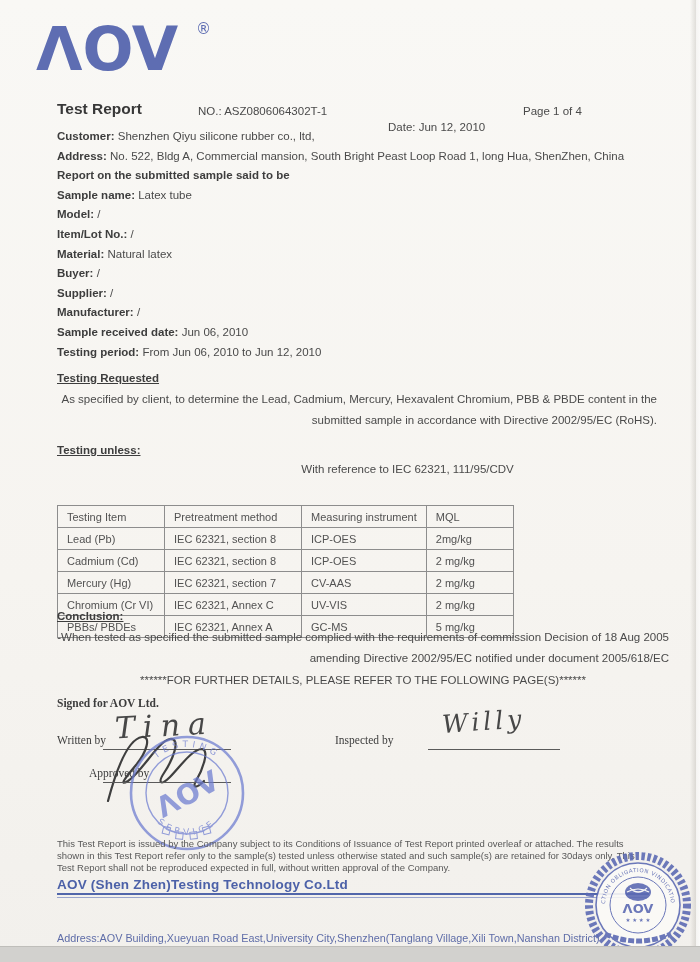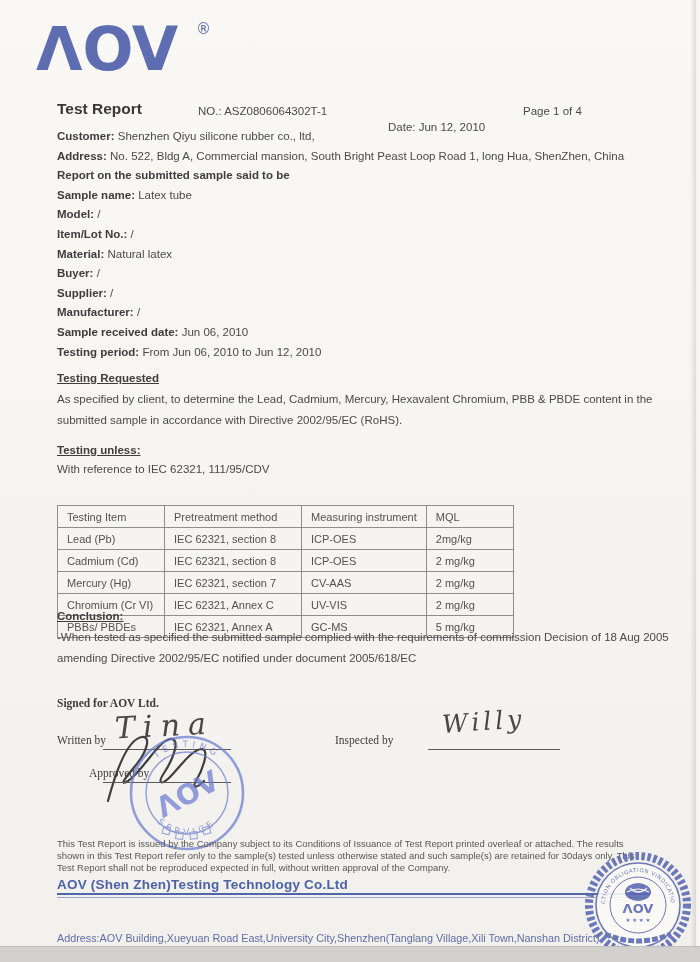--- a/index.html
+++ b/index.html
@@ -16,21 +16,21 @@
   .edge-right{position:absolute;top:0;right:0;width:10px;height:962px;
     background:linear-gradient(90deg,rgba(0,0,0,0) 0%,rgba(120,115,105,0.18) 55%,#f5f4f2 60%,#fbfaf9 100%);}
   .edge-bottom{position:absolute;left:0;bottom:0;width:700px;height:15px;
     background:#d2d1ce;border-top:1px solid #bfbeba;}
   .abs{position:absolute;}
   .lbl{font-weight:bold;color:#3d3d3d;}
   .val{color:#4a4a4a;}
   .info{left:57px;top:127px;width:600px;font-size:11.5px;line-height:19.6px;}
   .info div{white-space:nowrap;}
   .sec-head{font-weight:bold;color:#3d3d3d;font-size:11.5px;text-decoration:underline;}
-  .body-txt{font-size:11.5px;color:#4a4a4a;line-height:21px;}
+  .body-txt{font-size:11.5px;color:#4a4a4a;line-height:21px;text-align:right;}
   .hdr-title{font-size:15.5px;font-weight:bold;color:#383838;}
   .hdr-meta{font-size:11.5px;color:#4a4a4a;}
   table.test{border-collapse:collapse;margin-top:25px;}
   table.test td,table.test th{
     border:1px solid #8d8d8d;font-size:11px;color:#525252;font-weight:normal;
     text-align:left;padding:3px 9px;height:15px;white-space:nowrap;
   }
   .c0{width:88px}.c1{width:118px}.c2{width:100px}.c3{width:68px}
   .note-line{text-align:center;font-size:11.5px;color:#4a4a4a;margin-top:5px;}
   .sig-label{font-size:11.5px;color:#3d3d3d;font-family:Liberation Serif, serif;}
@@ -121,20 +121,21 @@
             <td>GC-MS</td>
             <td>5 mg/kg</td>
       </tr>
     </tbody>
       </table>
   </div>
 
   <div class="abs" style="left:57px;top:610px;width:612px;">
     <div class="sec-head">Conclusion:</div>
     <div class="body-txt" style="margin-top:5px;">-When tested as specified the submitted sample complied with the requirements of commission Decision of 18 Aug 2005 amending Directive 2002/95/EC notified under document 2005/618/EC</div>
+    <div class="note-line">******FOR FURTHER DETAILS, PLEASE REFER TO THE FOLLOWING PAGE(S)******</div>
   </div>
 
   <div class="abs sig-label" style="left:57px;top:697px;font-weight:bold;">Signed for AOV Ltd.</div>
 
   <div class="abs sig-label" style="left:57px;top:734px;">Written by</div>
   <div class="abs sig-name" style="left:115px;top:708px;font-size:30px;letter-spacing:8px;transform:rotate(-3deg);">Tina</div>
   <div class="abs sig-line" style="left:103px;top:749px;width:128px;"></div>
 
   <div class="abs sig-label" style="left:57px;top:767px;margin-left:32px;">Approved by</div>
   <div class="abs" style="left:98px;top:731px;">

